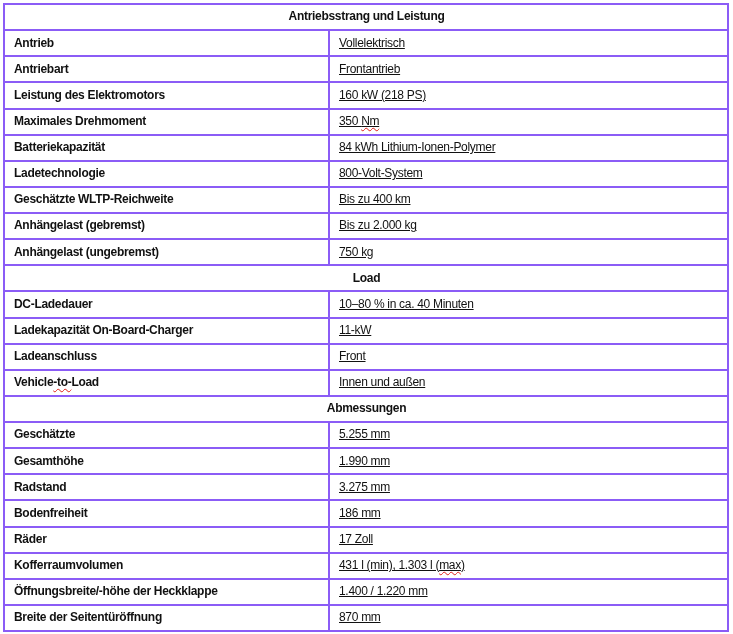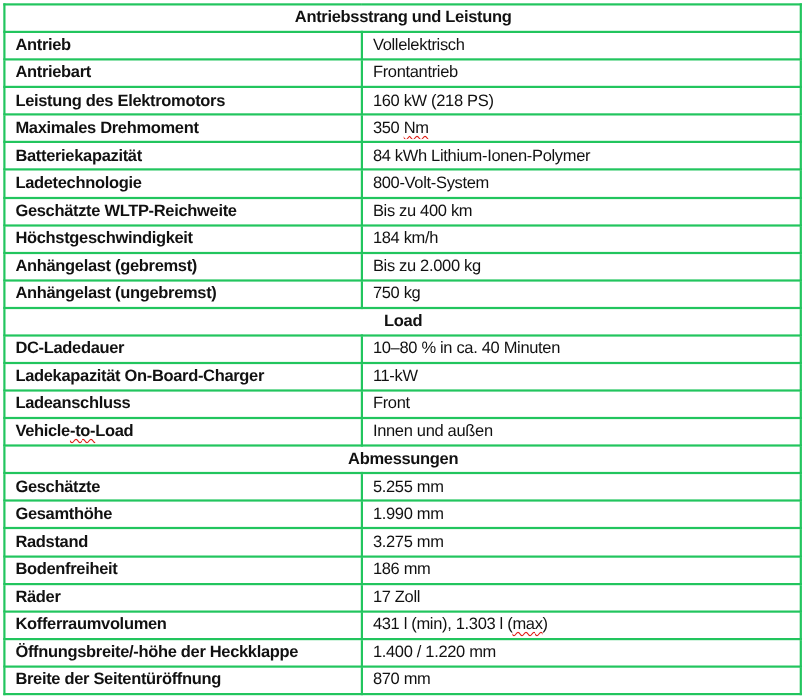--- a/index.html
+++ b/index.html
@@ -25,40 +25,41 @@
     right: 4px;
     bottom: 2px;
   }
   table.specs {
     width: 100%;
     height: 100%;
     border-collapse: collapse;
     table-layout: fixed;
   }
   table.specs td {
-    border: 2px solid #22c55e;
+    border: 2px solid #8b5cf6;
     padding: 0 8px 0 9px;
     vertical-align: middle;
-    font-size: 15px;
+    font-size: 12px;
     line-height: 1.1;
     letter-spacing: -0.3px;
     color: #111111;
     white-space: nowrap;
     overflow: hidden;
   }
   td.section-header {
     text-align: center;
     font-weight: 700;
   }
   td.label-cell {
     font-weight: 700;
     margin-top: 22px;
   }
   td.value-cell {
     font-weight: 400;
+    text-decoration: underline;
   }
   .spell {
     text-decoration-line: underline;
     text-decoration-style: wavy;
     text-decoration-color: #df2018;
     text-decoration-thickness: 1px;
     text-underline-offset: 2px;
   }
 </style>
 </head>
@@ -95,24 +96,20 @@
             <td class="label-cell"><span>Batteriekapazität</span></td>
             <td class="value-cell"><span>84 kWh Lithium-Ionen-Polymer</span></td>
           </tr>
           <tr>
             <td class="label-cell"><span>Ladetechnologie</span></td>
             <td class="value-cell"><span>800-Volt-System</span></td>
           </tr>
           <tr>
             <td class="label-cell"><span>Geschätzte WLTP-Reichweite</span></td>
             <td class="value-cell"><span>Bis zu 400 km</span></td>
-          </tr>
-          <tr>
-            <td class="label-cell"><span>Höchstgeschwindigkeit</span></td>
-            <td class="value-cell"><span>184 km/h</span></td>
           </tr>
           <tr>
             <td class="label-cell"><span>Anhängelast (gebremst)</span></td>
             <td class="value-cell"><span>Bis zu 2.000 kg</span></td>
           </tr>
           <tr>
             <td class="label-cell"><span>Anhängelast (ungebremst)</span></td>
             <td class="value-cell"><span>750 kg</span></td>
           </tr>
           <tr>

